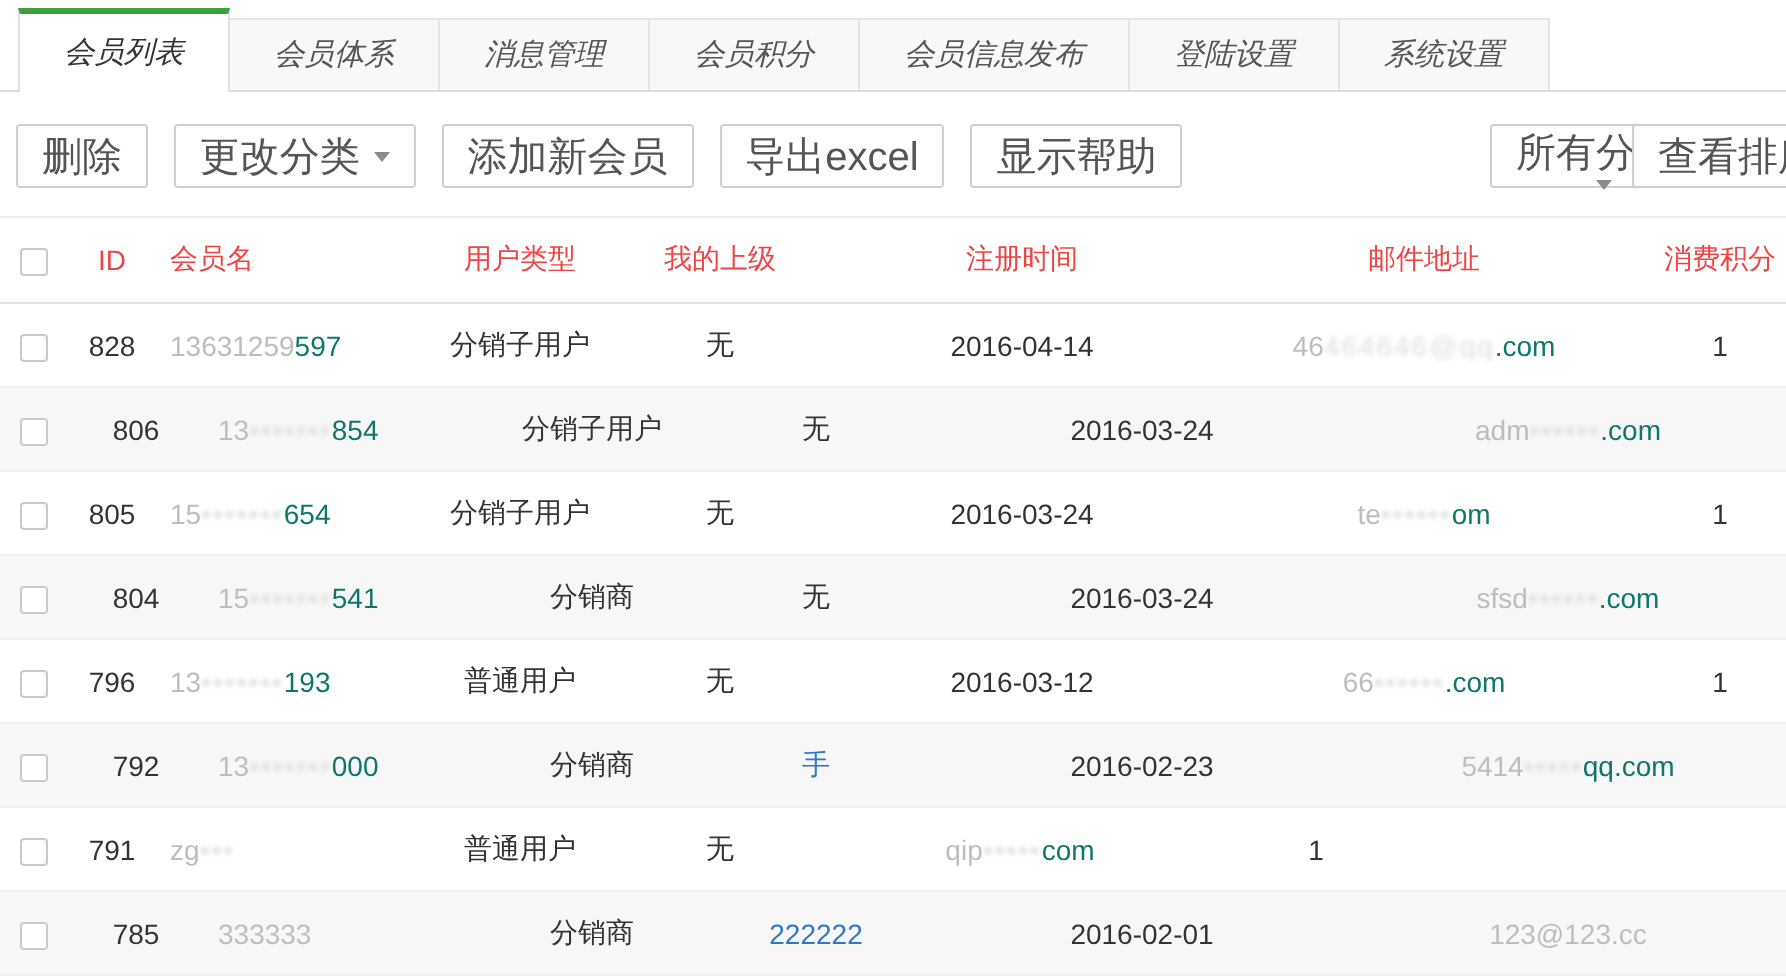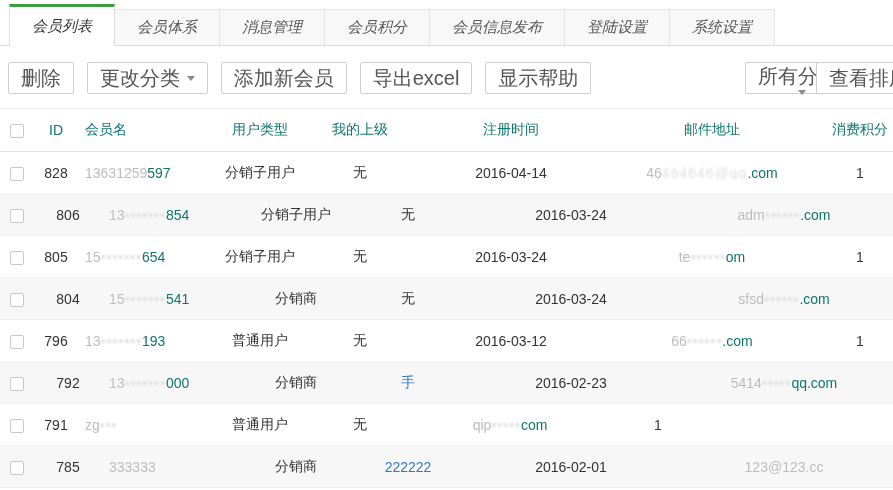--- a/index.html
+++ b/index.html
@@ -25,21 +25,21 @@
          background:#fff; border:1px solid #cfcfcf; border-radius:2px; color:#555;
          font-size:20px; font-family:inherit; cursor:pointer; margin-right:9px;
          white-space:nowrap; }
   .caret { display:inline-block; width:0; height:0; margin-left:7px;
            border-left:4px solid transparent; border-right:4px solid transparent;
            border-top:5px solid #8a8a8a; }
   .btn-groups { position:absolute; left:745px; top:16px; margin:0;flex-direction:column; }
   .btn-sort   { position:absolute; left:816px; top:16px; margin:0; }
   
   .thead { display:flex; align-items:center; height:44px; border-top:1px solid #ececec;
-           border-bottom:1px solid #e2e2e2; color:#0f766e; }
+           border-bottom:1px solid #e2e2e2; color:#ef4444; }
   .row { display:flex; align-items:center; height:42px; border-bottom:1px solid #f0f0f0; }
   .row.shaded { background:var(--shaded);gap:12px; }
   .cell { flex:0 0 auto; text-align:center; overflow:hidden; white-space:nowrap; }
   .c-check  { width:34px; }
   .c-id     { width:44px; }
   .c-name   { width:132px; text-align:left; padding-left:7px; }
   .c-type   { width:100px; }
   .c-parent { width:100px; }
   .c-date   { width:202px; }
   .c-email  { width:200px; }

